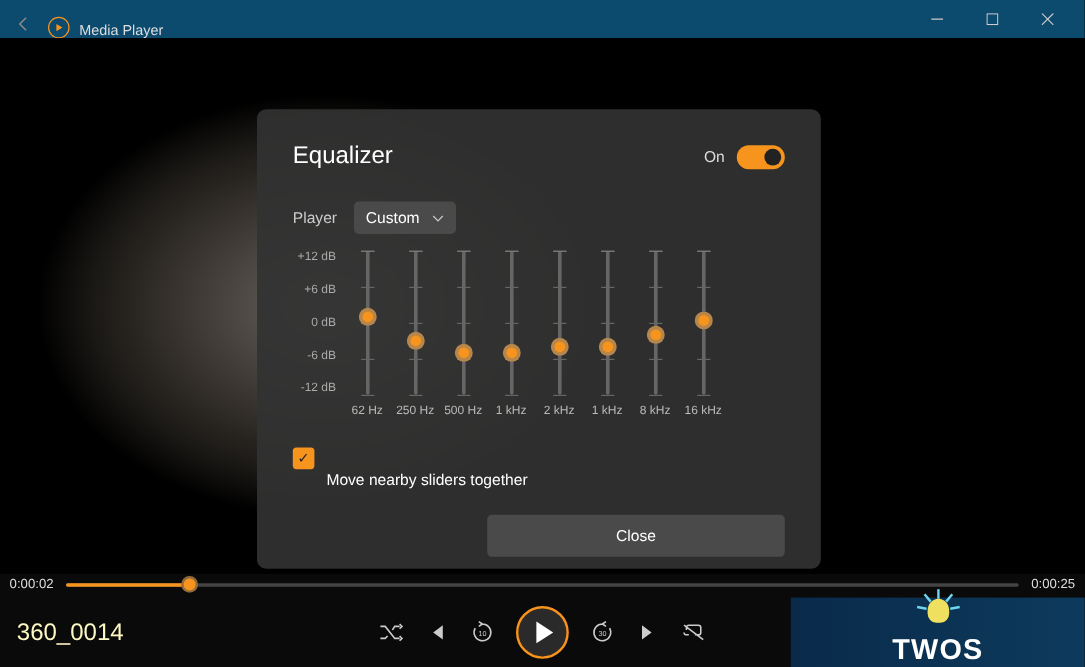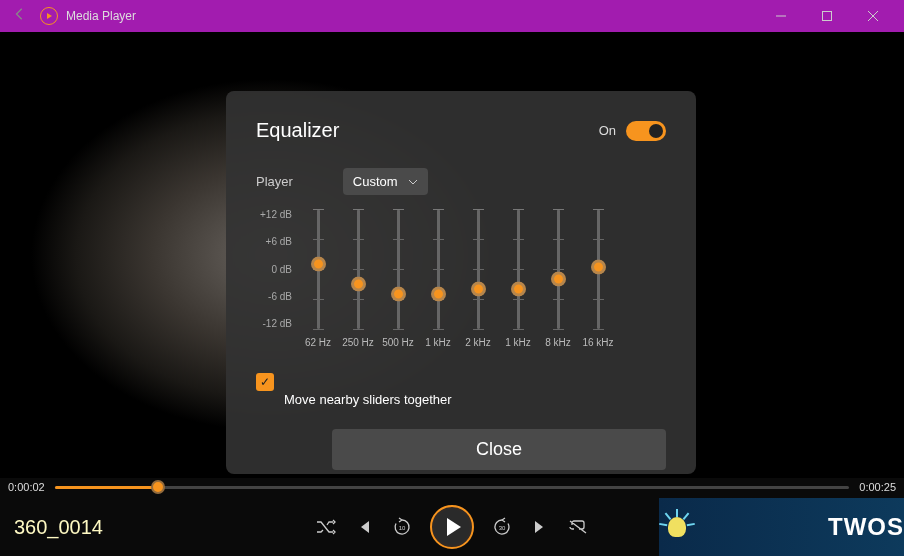--- a/index.html
+++ b/index.html
@@ -1,74 +1,74 @@
 <!DOCTYPE html>
 <html><head>
 <meta charset="utf-8">
 <style>
 * { box-sizing: border-box; margin: 0; padding: 0; font-family: 'Segoe UI', sans-serif; }
 body { width: 904px; height: 556px; background: #0a0a0a; color: #fff; overflow: hidden; position: relative; }
 
 
-.titlebar { height: 32px; background: #a21caf; display: flex; align-items: center; padding: 0 8px; }
+.titlebar { height: 32px; background: #0c4a6e; display: flex; align-items: flex-end; padding: 0 8px; }
 .titlebar .back { width: 24px; text-align: center; color: #888; cursor: pointer; }
 .titlebar .appicon { width: 18px; height: 18px; border: 1.5px solid #f7941e; border-radius: 50%; display: flex; align-items: center; justify-content: center; margin: 0 8px; }
 .titlebar .appicon::after { content: ''; width: 0; height: 0; border-left: 5px solid #f7941e; border-top: 3px solid transparent; border-bottom: 3px solid transparent; margin-left: 1px; }
 .titlebar .title { font-size: 12px; color: #ddd; }
 .titlebar .wincontrols { margin-left: auto; display: flex; }
 .titlebar .wincontrols div { width: 46px; height: 32px; display: flex; align-items: center; justify-content: center; color: #ccc; font-size: 11px; cursor: pointer; }
 
 
 .video-area { position: absolute; top: 32px; left: 0; right: 0; bottom: 78px; background: radial-gradient(ellipse 300px 220px at 30% 50%, #6a6560 0%, #3a3530 40%, #1a1815 65%, #000 80%), radial-gradient(ellipse 300px 220px at 70% 50%, #5a5856 0%, #2c2a28 40%, #151312 65%, #000 80%), #000; }
 
 
-.dialog { position: absolute; left: 226px; top: 91px; width: 470px; height: 383px; background: rgba(50,50,50,0.92); border-radius: 8px; padding: 28px 30px 8px; backdrop-filter: blur(10px); }
+.dialog { position: absolute; left: 214px; top: 91px; width: 470px; height: 383px; background: rgba(50,50,50,0.92); border-radius: 8px; padding: 28px 30px 8px; backdrop-filter: blur(10px); }
 .dialog-hdr { display: flex; align-items: center; margin-bottom: 26px; }
 .dialog-title { font-size: 20px; font-weight: 500; }
 .dialog-on { margin-left: auto; font-size: 13px; color: #ddd; margin-right: 10px; }
 .toggle { width: 40px; height: 20px; background: #f7941e; border-radius: 10px; position: relative; cursor: pointer; }
 .toggle::after { content: ''; position: absolute; right: 3px; top: 3px; width: 14px; height: 14px; background: #222; border-radius: 50%; }
 
 .preset-row { display: flex; align-items: center; margin-bottom: 14px; }
 .preset-lbl { font-size: 13px; color: #ccc; margin-right: 14px; }
-.preset-dd { background: #4a4a4a; border-radius: 4px; padding: 6px 10px; font-size: 13px; display: flex; align-items: center; gap: 10px; cursor: pointer; margin-left: 36px; }
+.preset-dd { background: #4a4a4a; border-radius: 4px; padding: 6px 10px; font-size: 13px; display: flex; align-items: center; gap: 10px; cursor: pointer; }
 .preset-dd svg { width: 10px; height: 6px; }
 
 
 .eq-area { display: flex; margin-bottom: 4px; }
 .eq-scale { display: flex; flex-direction: column; justify-content: space-between; height: 120px; width: 42px; font-size: 10px; color: #aaa; text-align: right; padding-right: 6px; }
 .eq-bands { display: flex; gap: 0; flex: 1; }
 .band { display: flex; flex-direction: column; align-items: center; width: 40px; }
 .slider-track { position: relative; width: 3px; height: 120px; background: #666; border-radius: 2px; }
 .slider-track::before, .slider-track::after { content: ''; position: absolute; left: -4px; width: 11px; height: 1px; background: #777; }
 .tick { position: absolute; left: -4px; width: 11px; height: 1px; background: #666; }
 .slider-thumb { position: absolute; left: -6px; width: 15px; height: 15px; background: #f7941e; border-radius: 50%; transform: translateY(-50%); border: 3px solid rgba(120,120,120,0.5); cursor: grab; }
 .band-lbl { font-size: 10px; color: #bbb; margin-top: 8px; white-space: nowrap; }
 
 .check-row { display: flex; align-items: center; margin-top: 8px; margin-bottom: 22px; }
 .checkbox { width: 18px; height: 18px; background: #f7941e; border-radius: 3px; display: flex; align-items: center; justify-content: center; color: #222; font-size: 12px; margin-right: 10px; cursor: pointer; }
 .check-lbl { font-size: 13px; margin-top: 36px; }
 
-.close-btn { display: block; width: 334px; margin-left: auto; background: #4a4a4a; border: none; color: #fff; font-size: 18px; padding: 10px; border-radius: 4px; cursor: pointer; text-align: center; margin-top: 20px; }
+.close-btn { display: block; width: 248px; margin-left: auto; background: #4a4a4a; border: none; color: #fff; font-size: 13px; padding: 10px; border-radius: 4px; cursor: pointer; text-align: center; margin-top: 20px; }
 
 
 .progress-row { position: absolute; bottom: 60px; left: 0; right: 0; height: 18px; display: flex; align-items: center; padding: 0 8px; font-size: 11px; color: #ddd; gap: 10px; }
 .prog-track { flex: 1; height: 3px; background: #444; border-radius: 2px; position: relative; }
 .prog-fill { position: absolute; left: 0; top: 0; bottom: 0; width: 13%; background: #f7941e; border-radius: 2px; }
 .prog-thumb { position: absolute; left: 13%; top: 50%; width: 14px; height: 14px; background: #f7941e; border-radius: 50%; transform: translate(-50%,-50%); border: 2px solid rgba(80,80,80,0.6); }
 
 .controls-row { position: absolute; bottom: 0; left: 0; right: 0; height: 58px; display: flex; align-items: center; padding: 0 14px; }
 .file-name { font-size: 20px; color: #fef9c3; }
 .ctr-controls { position: absolute; left: 50%; transform: translateX(-50%); display: flex; align-items: center; gap: 18px; }
 .ctrl-ico { width: 20px; height: 20px; color: #ddd; cursor: pointer; display: flex; align-items: center; justify-content: center; }
 .play-btn { width: 44px; height: 44px; border-radius: 50%; border: 2px solid #f7941e; display: flex; align-items: center; justify-content: center; cursor: pointer; background: radial-gradient(circle,#2a2a2a 60%,#4a2a1a); }
 .play-btn::after { content: ''; width: 0; height: 0; border-left: 14px solid #fff; border-top: 9px solid transparent; border-bottom: 9px solid transparent; margin-left: 3px; }
 
 
-.watermark { position: absolute; right: 0; bottom: 0; width: 245px; height: 58px; background: linear-gradient(90deg,#0a2a4a,#0d3a5c); display: flex; align-items: center; justify-content: space-between; gap: 8px; }
+.watermark { position: absolute; right: 0; bottom: 0; width: 245px; height: 58px; background: linear-gradient(90deg,#0a2a4a,#0d3a5c); display: flex; align-items: center; justify-content: space-between; gap: 8px; flex-direction: column; }
 .bulb { width: 36px; height: 36px; position: relative; }
 .bulb-rays { position: absolute; inset: 0; }
 .bulb-rays span { position: absolute; left: 50%; top: 50%; width: 2px; height: 8px; background: #6fd6f0; transform-origin: center 18px; }
 .bulb-core { position: absolute; left: 50%; top: 50%; width: 18px; height: 20px; background: #f0e060; border-radius: 50% 50% 40% 40%; transform: translate(-50%,-50%); }
 .wm-text { font-size: 24px; font-weight: 700; letter-spacing: 1px; color: #fff; }
 </style>
 </head>
 <body>
 
 <div class="titlebar">

